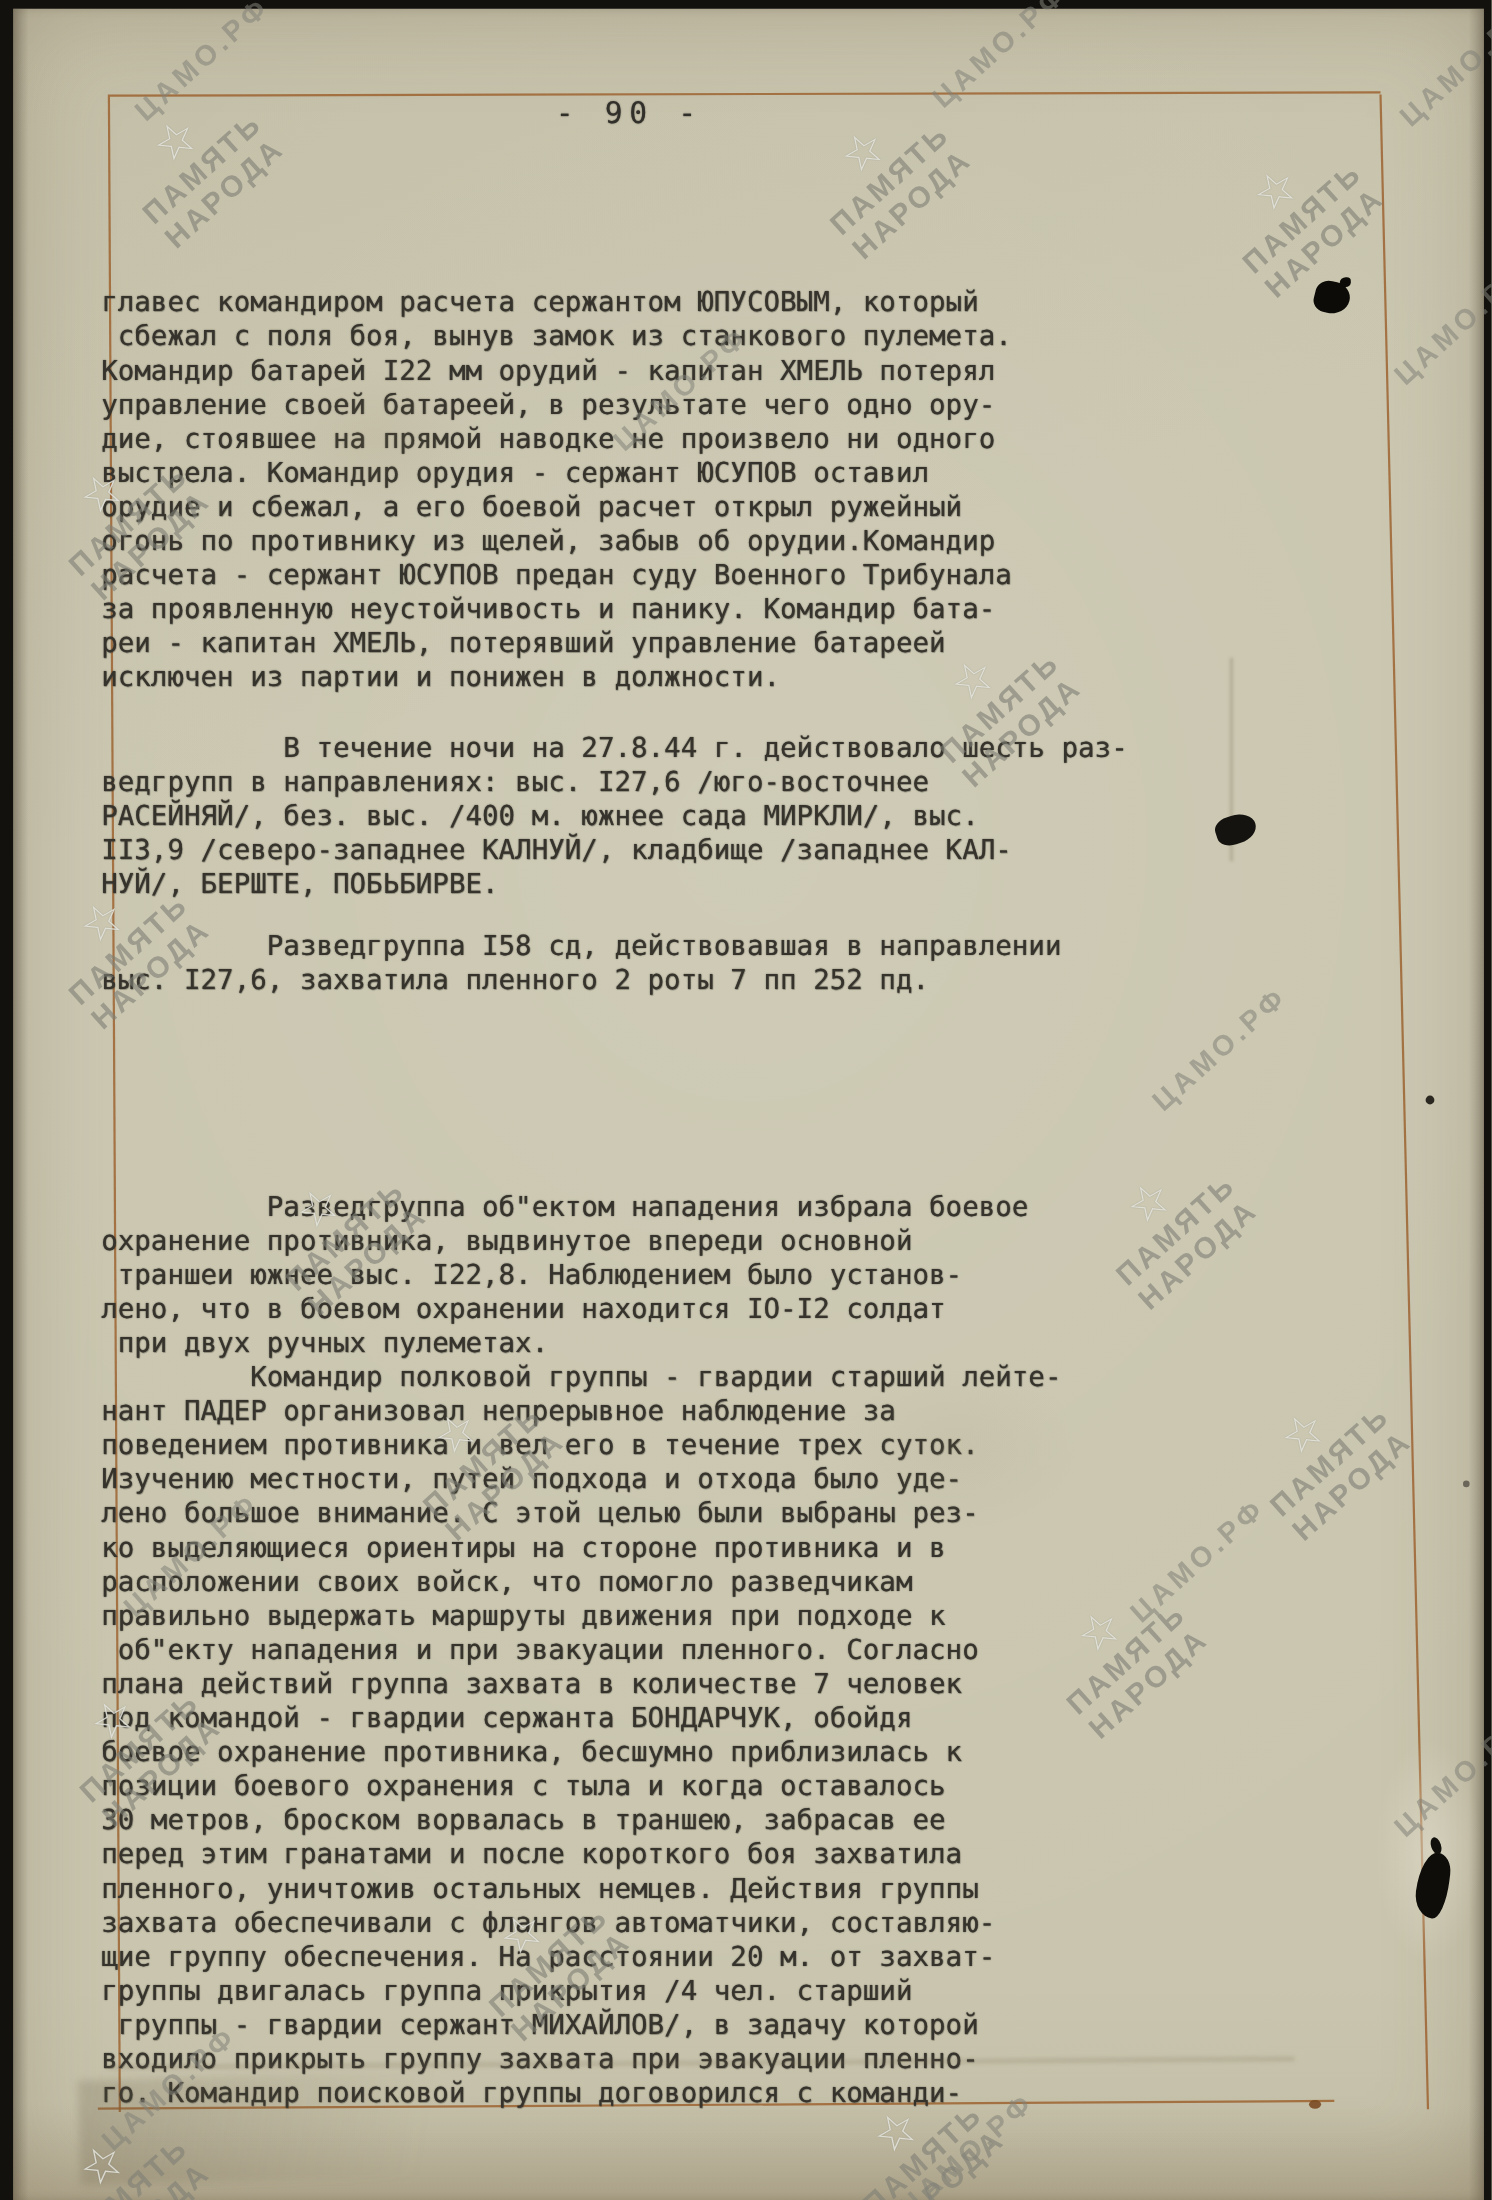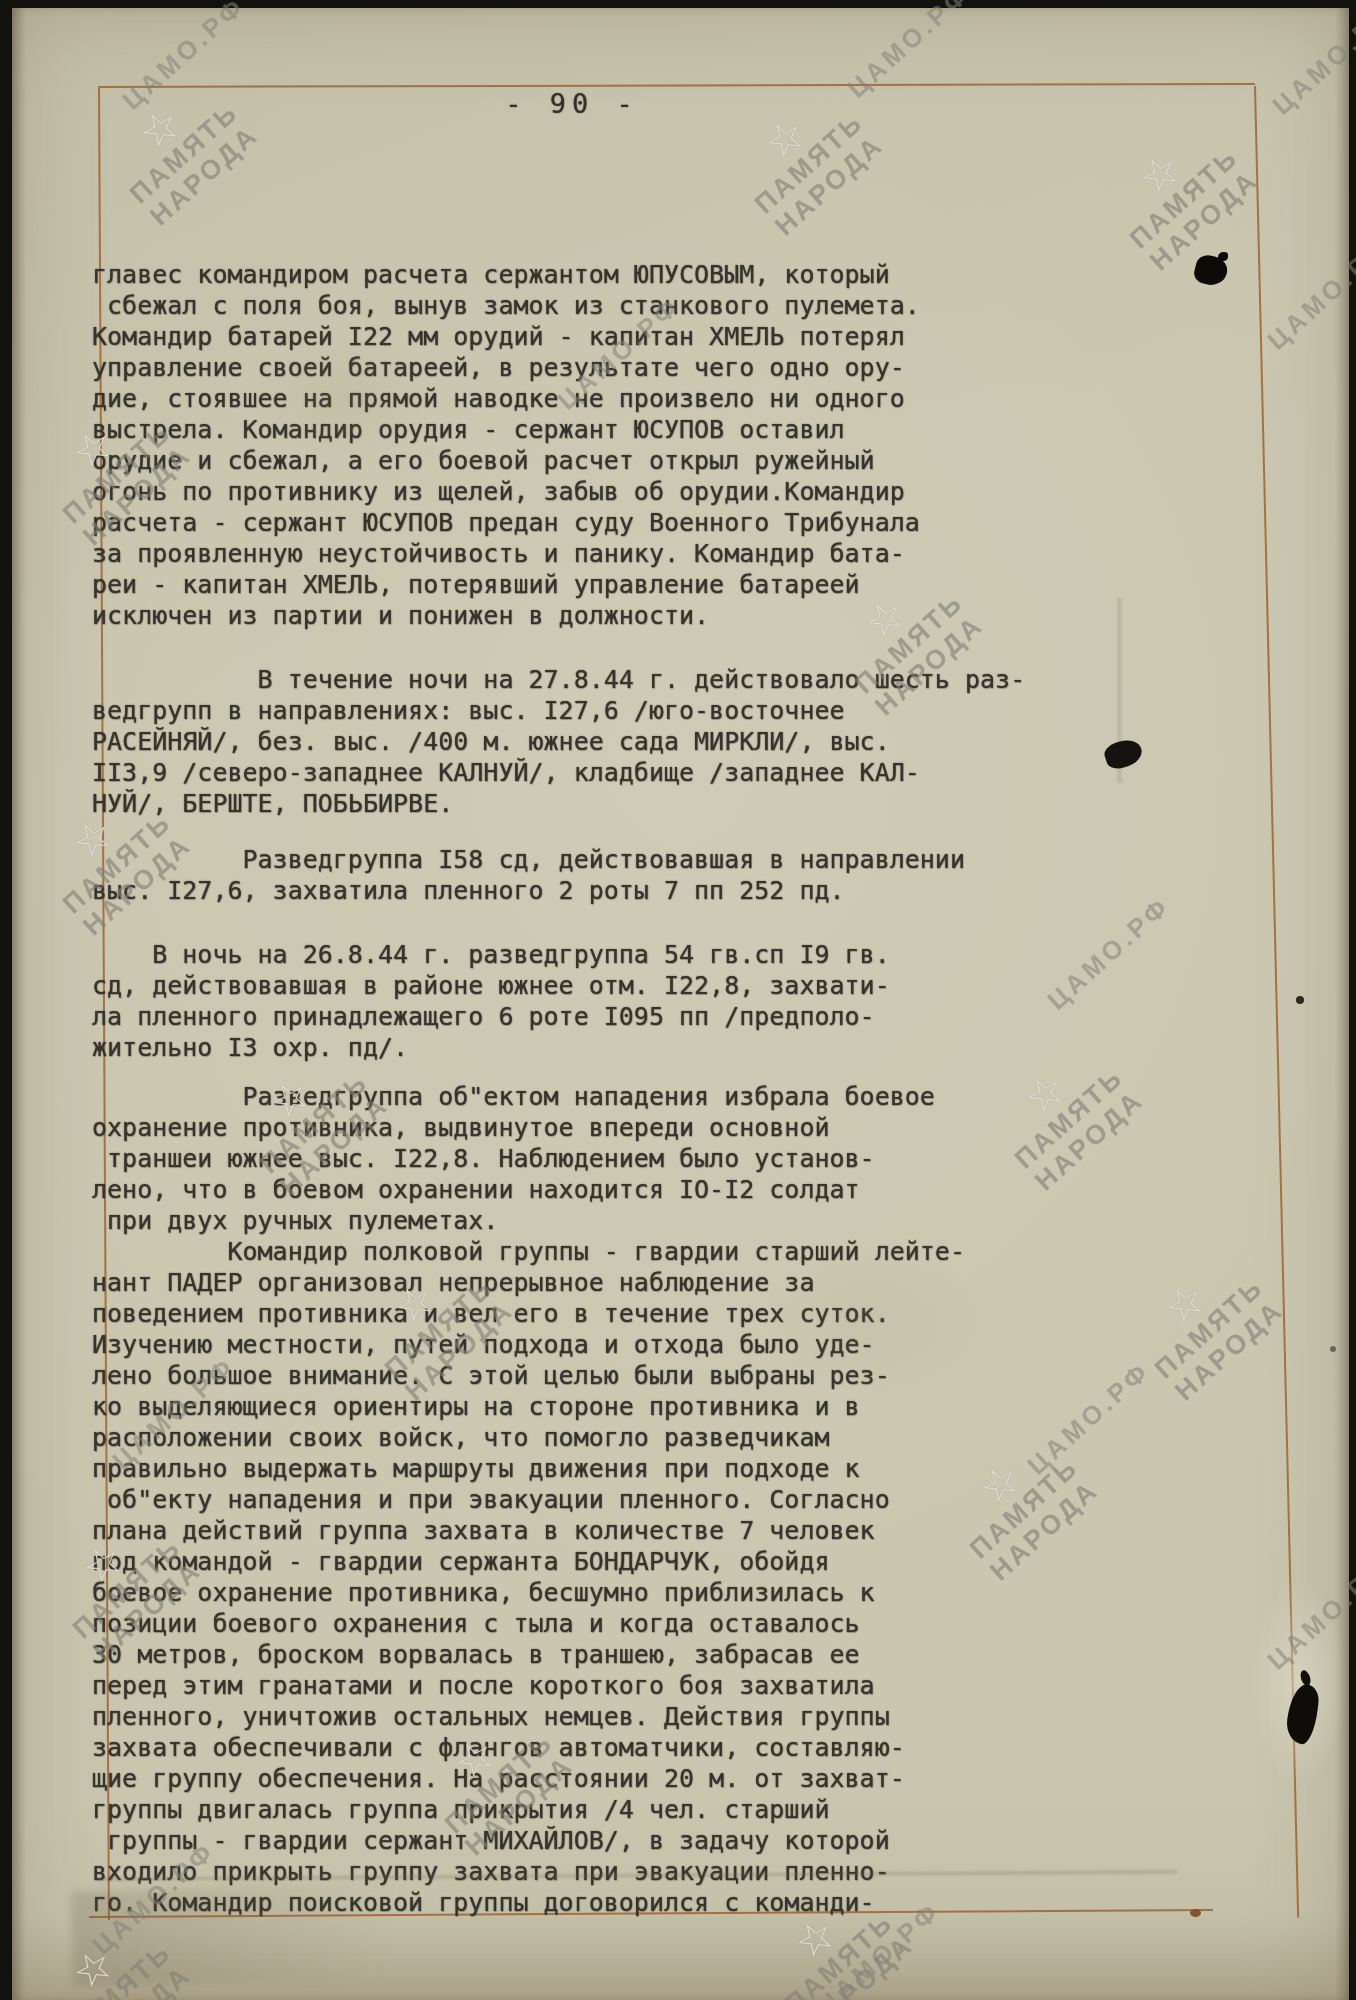--- a/index.html
+++ b/index.html
@@ -113,24 +113,20 @@
 за проявленную неустойчивость и панику. Командир бата-
 реи - капитан ХМЕЛЬ, потерявший управление батареей
 исключен из партии и понижен в должности.</div>
   <div class="para" style="top:615px">           В течение ночи на 27.8.44 г. действовало шесть раз-
 ведгрупп в направлениях: выс. I27,6 /юго-восточнее
 РАСЕЙНЯЙ/, без. выс. /400 м. южнее сада МИРКЛИ/, выс.
 II3,9 /северо-западнее КАЛНУЙ/, кладбище /западнее КАЛ-
 НУЙ/, БЕРШТЕ, ПОБЬБИРВЕ.</div>
   <div class="para" style="top:795px">          Разведгруппа I58 сд, действовавшая в направлении
 выс. I27,6, захватила пленного 2 роты 7 пп 252 пд.</div>
-  <div class="para" style="top:890px">    В ночь на 26.8.44 г. разведгруппа 54 гв.сп I9 гв.
-сд, действовавшая в районе южнее отм. I22,8, захвати-
-ла пленного принадлежащего 6 роте I095 пп /предполо-
-жительно I3 охр. пд/.</div>
   <div class="para" style="top:1032px">          Разведгруппа об"ектом нападения избрала боевое
 охранение противника, выдвинутое впереди основной
  траншеи южнее выс. I22,8. Наблюдением было установ-
 лено, что в боевом охранении находится IO-I2 солдат
  при двух ручных пулеметах.
          Командир полковой группы - гвардии старший лейте-
 нант ПАДЕР организовал непрерывное наблюдение за
 поведением противника и вел его в течение трех суток.
 Изучению местности, путей подхода и отхода было уде-
 лено большое внимание. С этой целью были выбраны рез-

